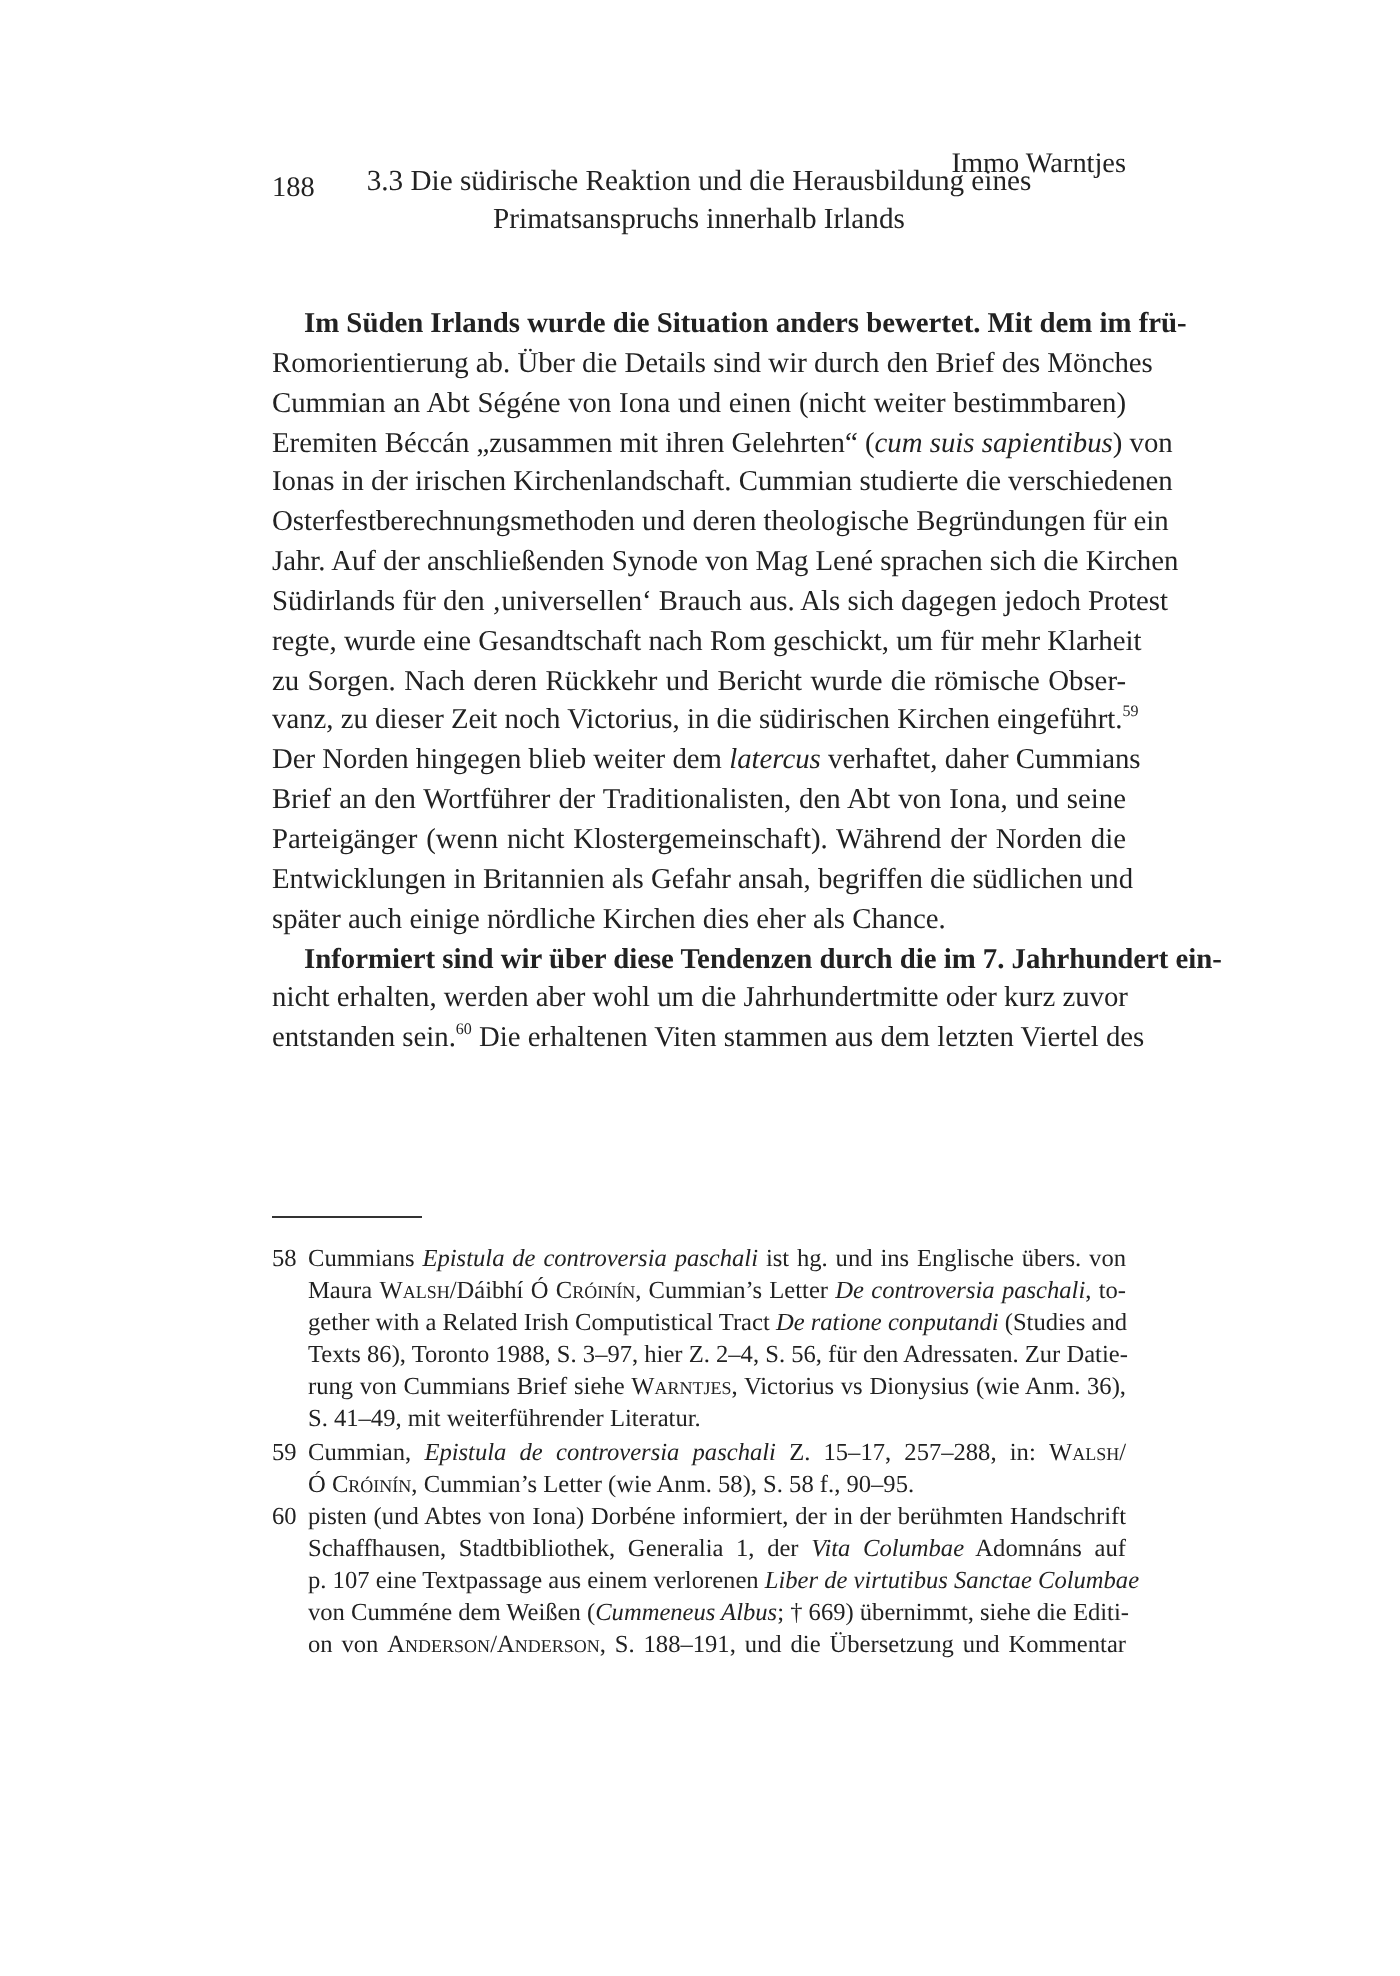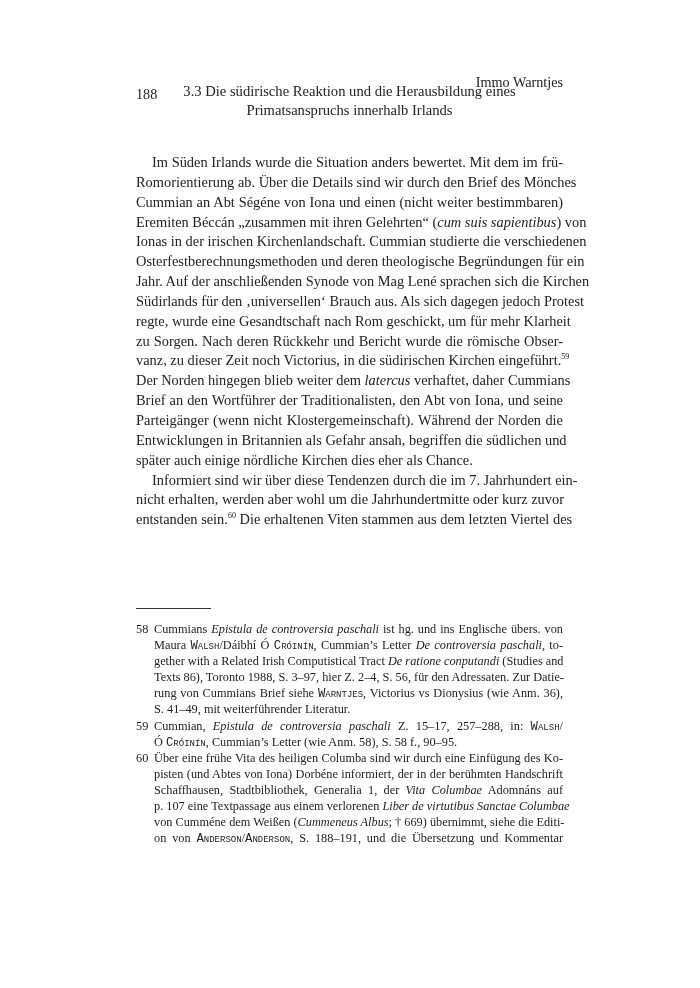--- a/index.html
+++ b/index.html
@@ -62,30 +62,30 @@
   }
   .line {
     display: block;
     white-space: nowrap;
     text-align: justify;
     text-align-last: justify;
     height: 19.85px;
     overflow: visible;
   }
   .line.last { text-align-last: left; }
-  .line.indent { padding-left: 16px; }
+  .line.indent { padding-left: 16px; font-weight: bold; }
   sup {
     font-size: 8px;
     vertical-align: 0;
     position: relative;
     top: -6px;
     line-height: 0;
   }
   i { font-style: italic; }
-  .sc { font-variant: small-caps; font-family: Liberation Mono, monospace; }
+  .sc { font-variant: small-caps; }
   .footnote-rule {
     position: absolute;
     top: 608px;
     left: 0;
     width: 75px;
     height: 0;
     border-top: 1px solid #333333;
   }
   .footnotes {
     position: absolute;
@@ -158,21 +158,20 @@
     </div>
 
     <div class="fn">
       <span class="fn-num">59</span>
       <span class="line"><span>Cummian, </span><i>Epistula de controversia paschali</i><span> Z. 15–17, 257–288, in: </span><span class="sc">Walsh</span><span>/</span></span>
       <span class="line last"><span>Ó </span><span class="sc">Cróinín</span><span>, Cummian’s Letter (wie Anm. 58), S. 58 f., 90–95.</span></span>
     </div>
 
     <div class="fn">
       <span class="fn-num">60</span>
-      <span class="line"><span>Über eine frühe Vita des heiligen Columba sind wir durch eine Einfügung des Ko-</span></span>
       <span class="line"><span>pisten (und Abtes von Iona) Dorbéne informiert, der in der berühmten Handschrift</span></span>
       <span class="line"><span>Schaffhausen, Stadtbibliothek, Generalia 1, der </span><i>Vita Columbae</i><span> Adomnáns auf</span></span>
       <span class="line"><span>p. 107 eine Textpassage aus einem verlorenen </span><i>Liber de virtutibus Sanctae Columbae</i><span></span></span>
       <span class="line"><span>von Cumméne dem Weißen (</span><i>Cummeneus Albus</i><span>; † 669) übernimmt, siehe die Editi-</span></span>
       <span class="line"><span>on von </span><span class="sc">Anderson</span><span>/</span><span class="sc">Anderson</span><span>, S. 188–191, und die Übersetzung und Kommentar</span></span>
     </div>
 
   </div>
 </div>
 

